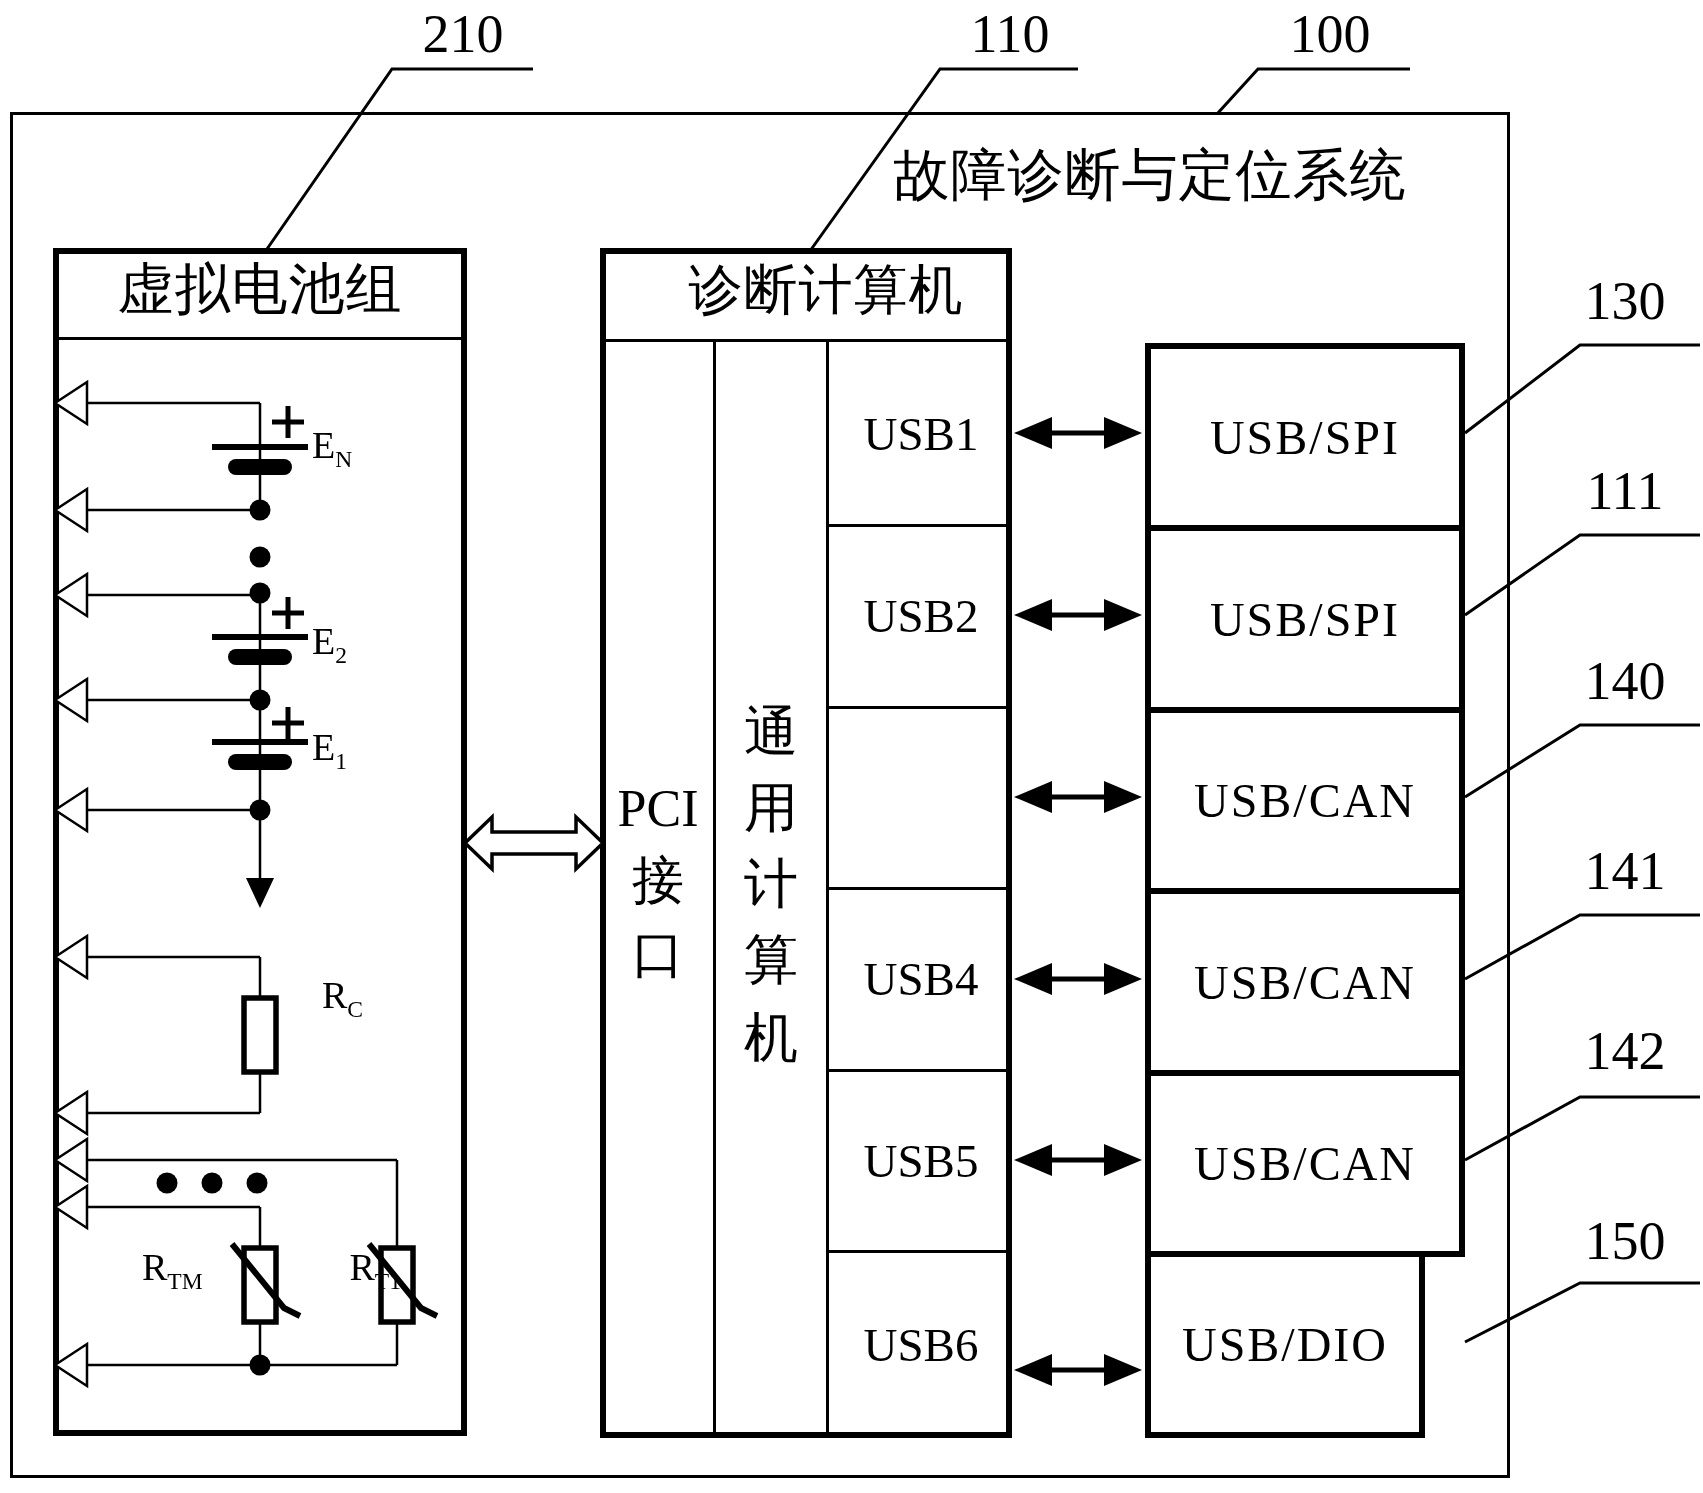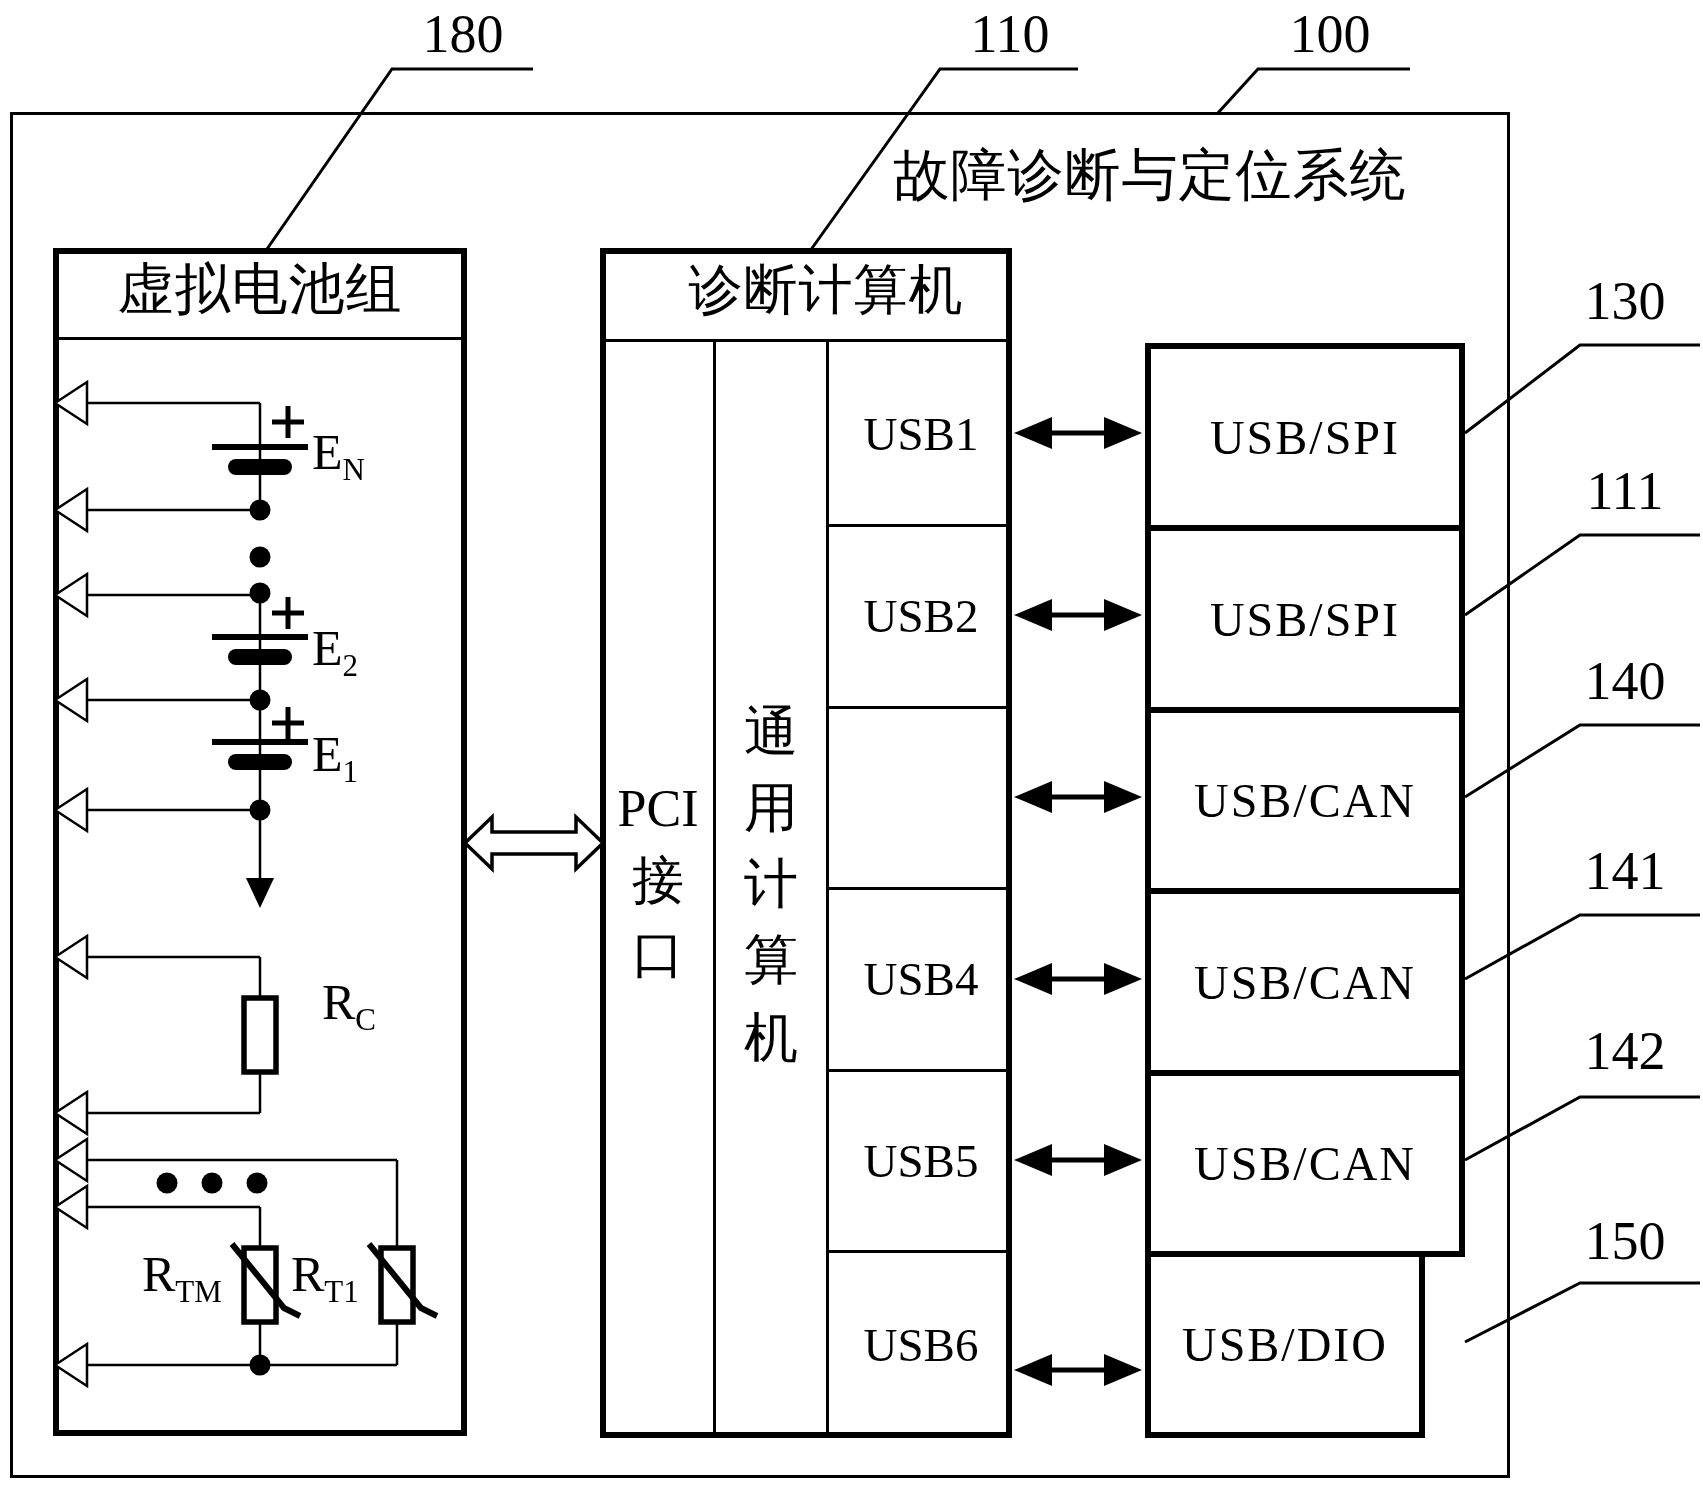--- a/index.html
+++ b/index.html
@@ -8,21 +8,21 @@
     font-family:"Liberation Serif","DejaVu Serif",serif;color:#000;overflow:hidden;
   }
   .box{position:absolute;box-sizing:border-box;border:6px solid #000;background:transparent;}
   .thinbox{position:absolute;box-sizing:border-box;border:3px solid #000;}
   .hline,.vline{position:absolute;background:#000;}
   .t{position:absolute;text-align:center;line-height:1.05;white-space:nowrap;}
   .num{font-size:54px;}
   .cjk{letter-spacing:1px;}
   .cell{position:absolute;display:flex;align-items:center;justify-content:center;font-size:47px;}
   .conv{position:absolute;box-sizing:border-box;border:6px solid #000;display:flex;align-items:center;justify-content:center;font-size:48px;letter-spacing:2px;}
-  .elab{font-size:50px;}
+  .elab{font-size:38px;}
   .elab sub{font-size:0.62em;}
   svg.overlay{position:absolute;left:0;top:0;pointer-events:none;}
 </style>
 </head>
 <body>
 
 <div class="canvas">
 
   <div class="thinbox" style="left:10px;top:112px;width:1500px;height:1366px;"></div>
 
@@ -183,21 +183,21 @@
         <rect x="244" y="1248" width="32" height="74" fill="#ffffff" stroke="#000" stroke-width="5.5"></rect>
         <polyline points="232,1244 284,1308 300,1316" fill="none" stroke="#000" stroke-width="6"></polyline>
       </g>
       <g>
         <rect x="381" y="1248" width="32" height="74" fill="#ffffff" stroke="#000" stroke-width="5.5"></rect>
         <polyline points="369,1244 421,1308 437,1316" fill="none" stroke="#000" stroke-width="6"></polyline>
       </g>
     </g>
   </svg>
 
-  <div class="t num" style="left:403px;top:6px;width:120px;">180</div>
+  <div class="t num" style="left:403px;top:6px;width:120px;">210</div>
   <div class="t num" style="left:950px;top:6px;width:120px;">110</div>
   <div class="t num" style="left:1270px;top:6px;width:120px;">100</div>
 
   <div class="t cjk" style="left:59px;top:260px;width:402px;font-size:56px;">虚拟电池组</div>
 
   <div class="t cjk" style="left:885px;top:146px;width:530px;font-size:56px;">故障诊断与定位系统</div>
   <div class="t cjk" style="left:606px;top:262px;width:400px;font-size:54px;padding-left:20px;">诊断计算机</div>
 
   <div class="t" style="left:602px;top:782px;width:112px;font-size:52px;">PCI</div>
   <div class="t" style="left:602px;top:854px;width:112px;font-size:52px;">接</div>
@@ -220,15 +220,15 @@
   <div class="t num" style="left:1565px;top:653px;width:120px;">140</div>
   <div class="t num" style="left:1565px;top:843px;width:120px;">141</div>
   <div class="t num" style="left:1565px;top:1023px;width:120px;">142</div>
   <div class="t num" style="left:1565px;top:1213px;width:120px;">150</div>
 
   <div class="t elab" style="left:312px;top:426px;width:90px;text-align:left;"><span>E</span><sub>N</sub></div>
   <div class="t elab" style="left:312px;top:622px;width:90px;text-align:left;"><span>E</span><sub>2</sub></div>
   <div class="t elab" style="left:312px;top:728px;width:90px;text-align:left;"><span>E</span><sub>1</sub></div>
   <div class="t elab" style="left:322px;top:976px;width:100px;text-align:left;"><span>R</span><sub>C</sub></div>
   <div class="t elab" style="left:142px;top:1248px;width:110px;text-align:left;"><span>R</span><sub>TM</sub></div>
-  <div class="t elab" style="left:291px;top:1248px;width:110px;text-align:left;"><span>R</span><sub>T1</sub></div>
+  <div class="t elab" style="left:291px;top:1248px;width:110px;text-align:right;"><span>R</span><sub>T1</sub></div>
 
 </div>
 
 </body></html>

